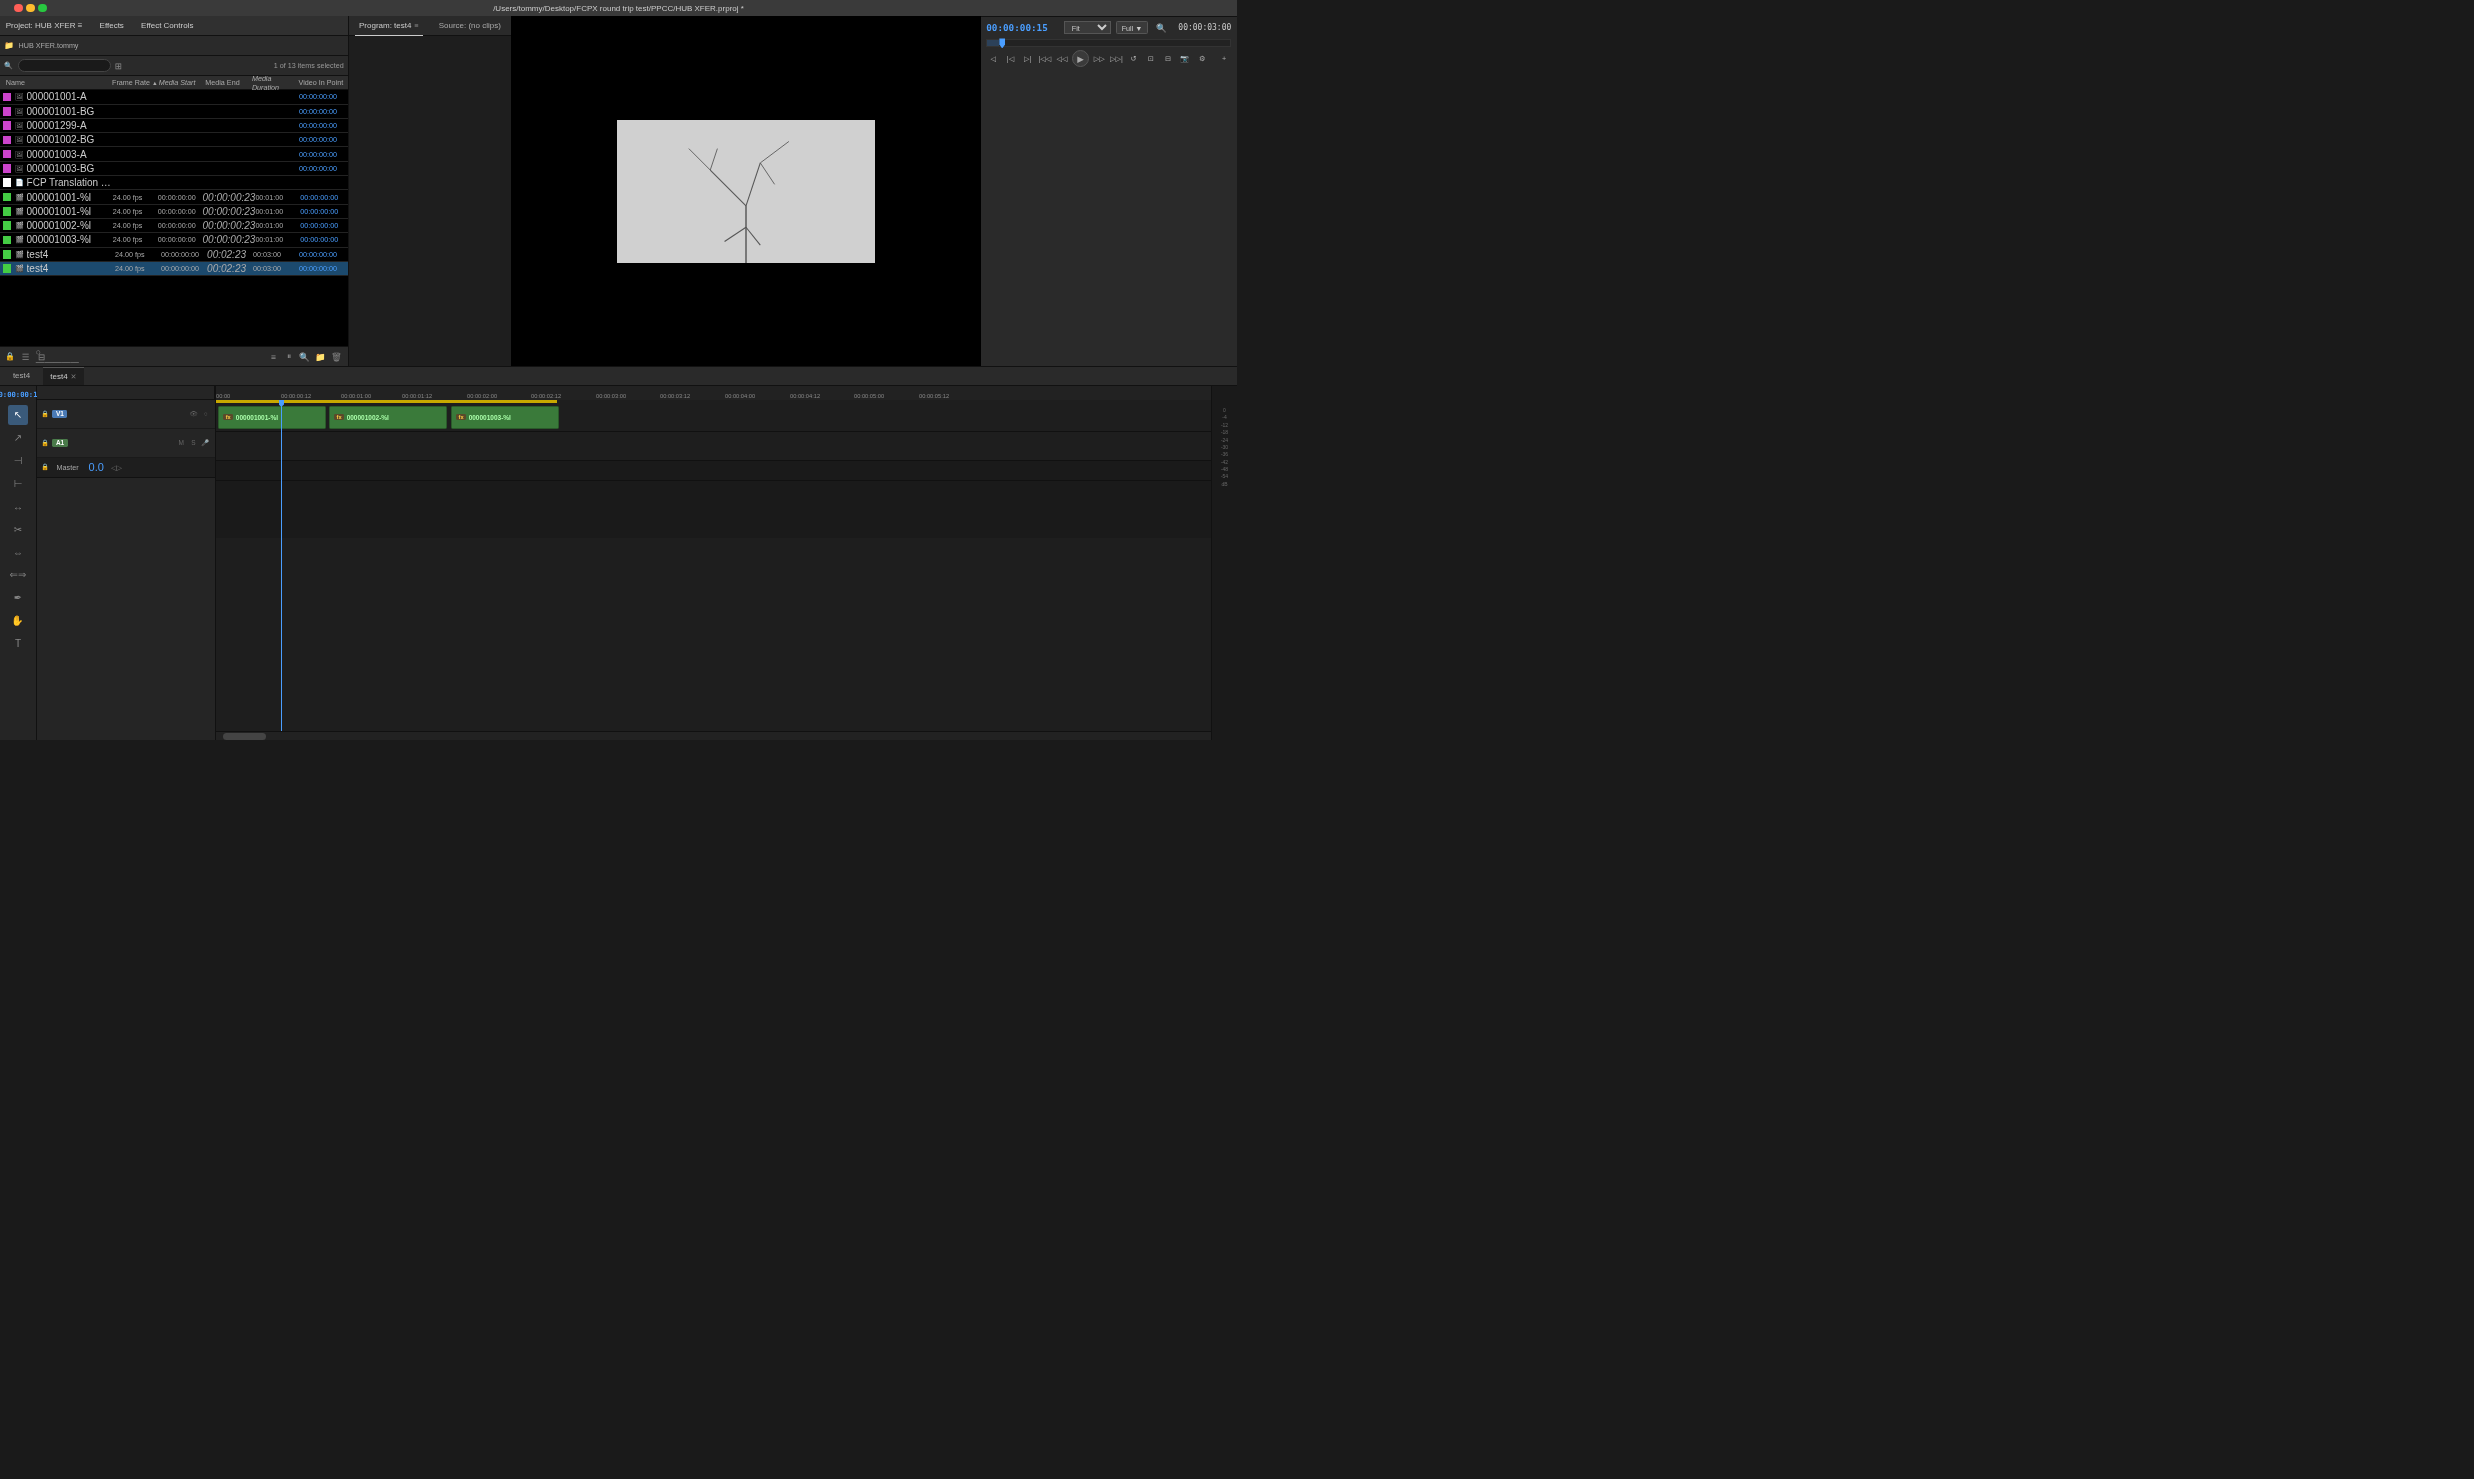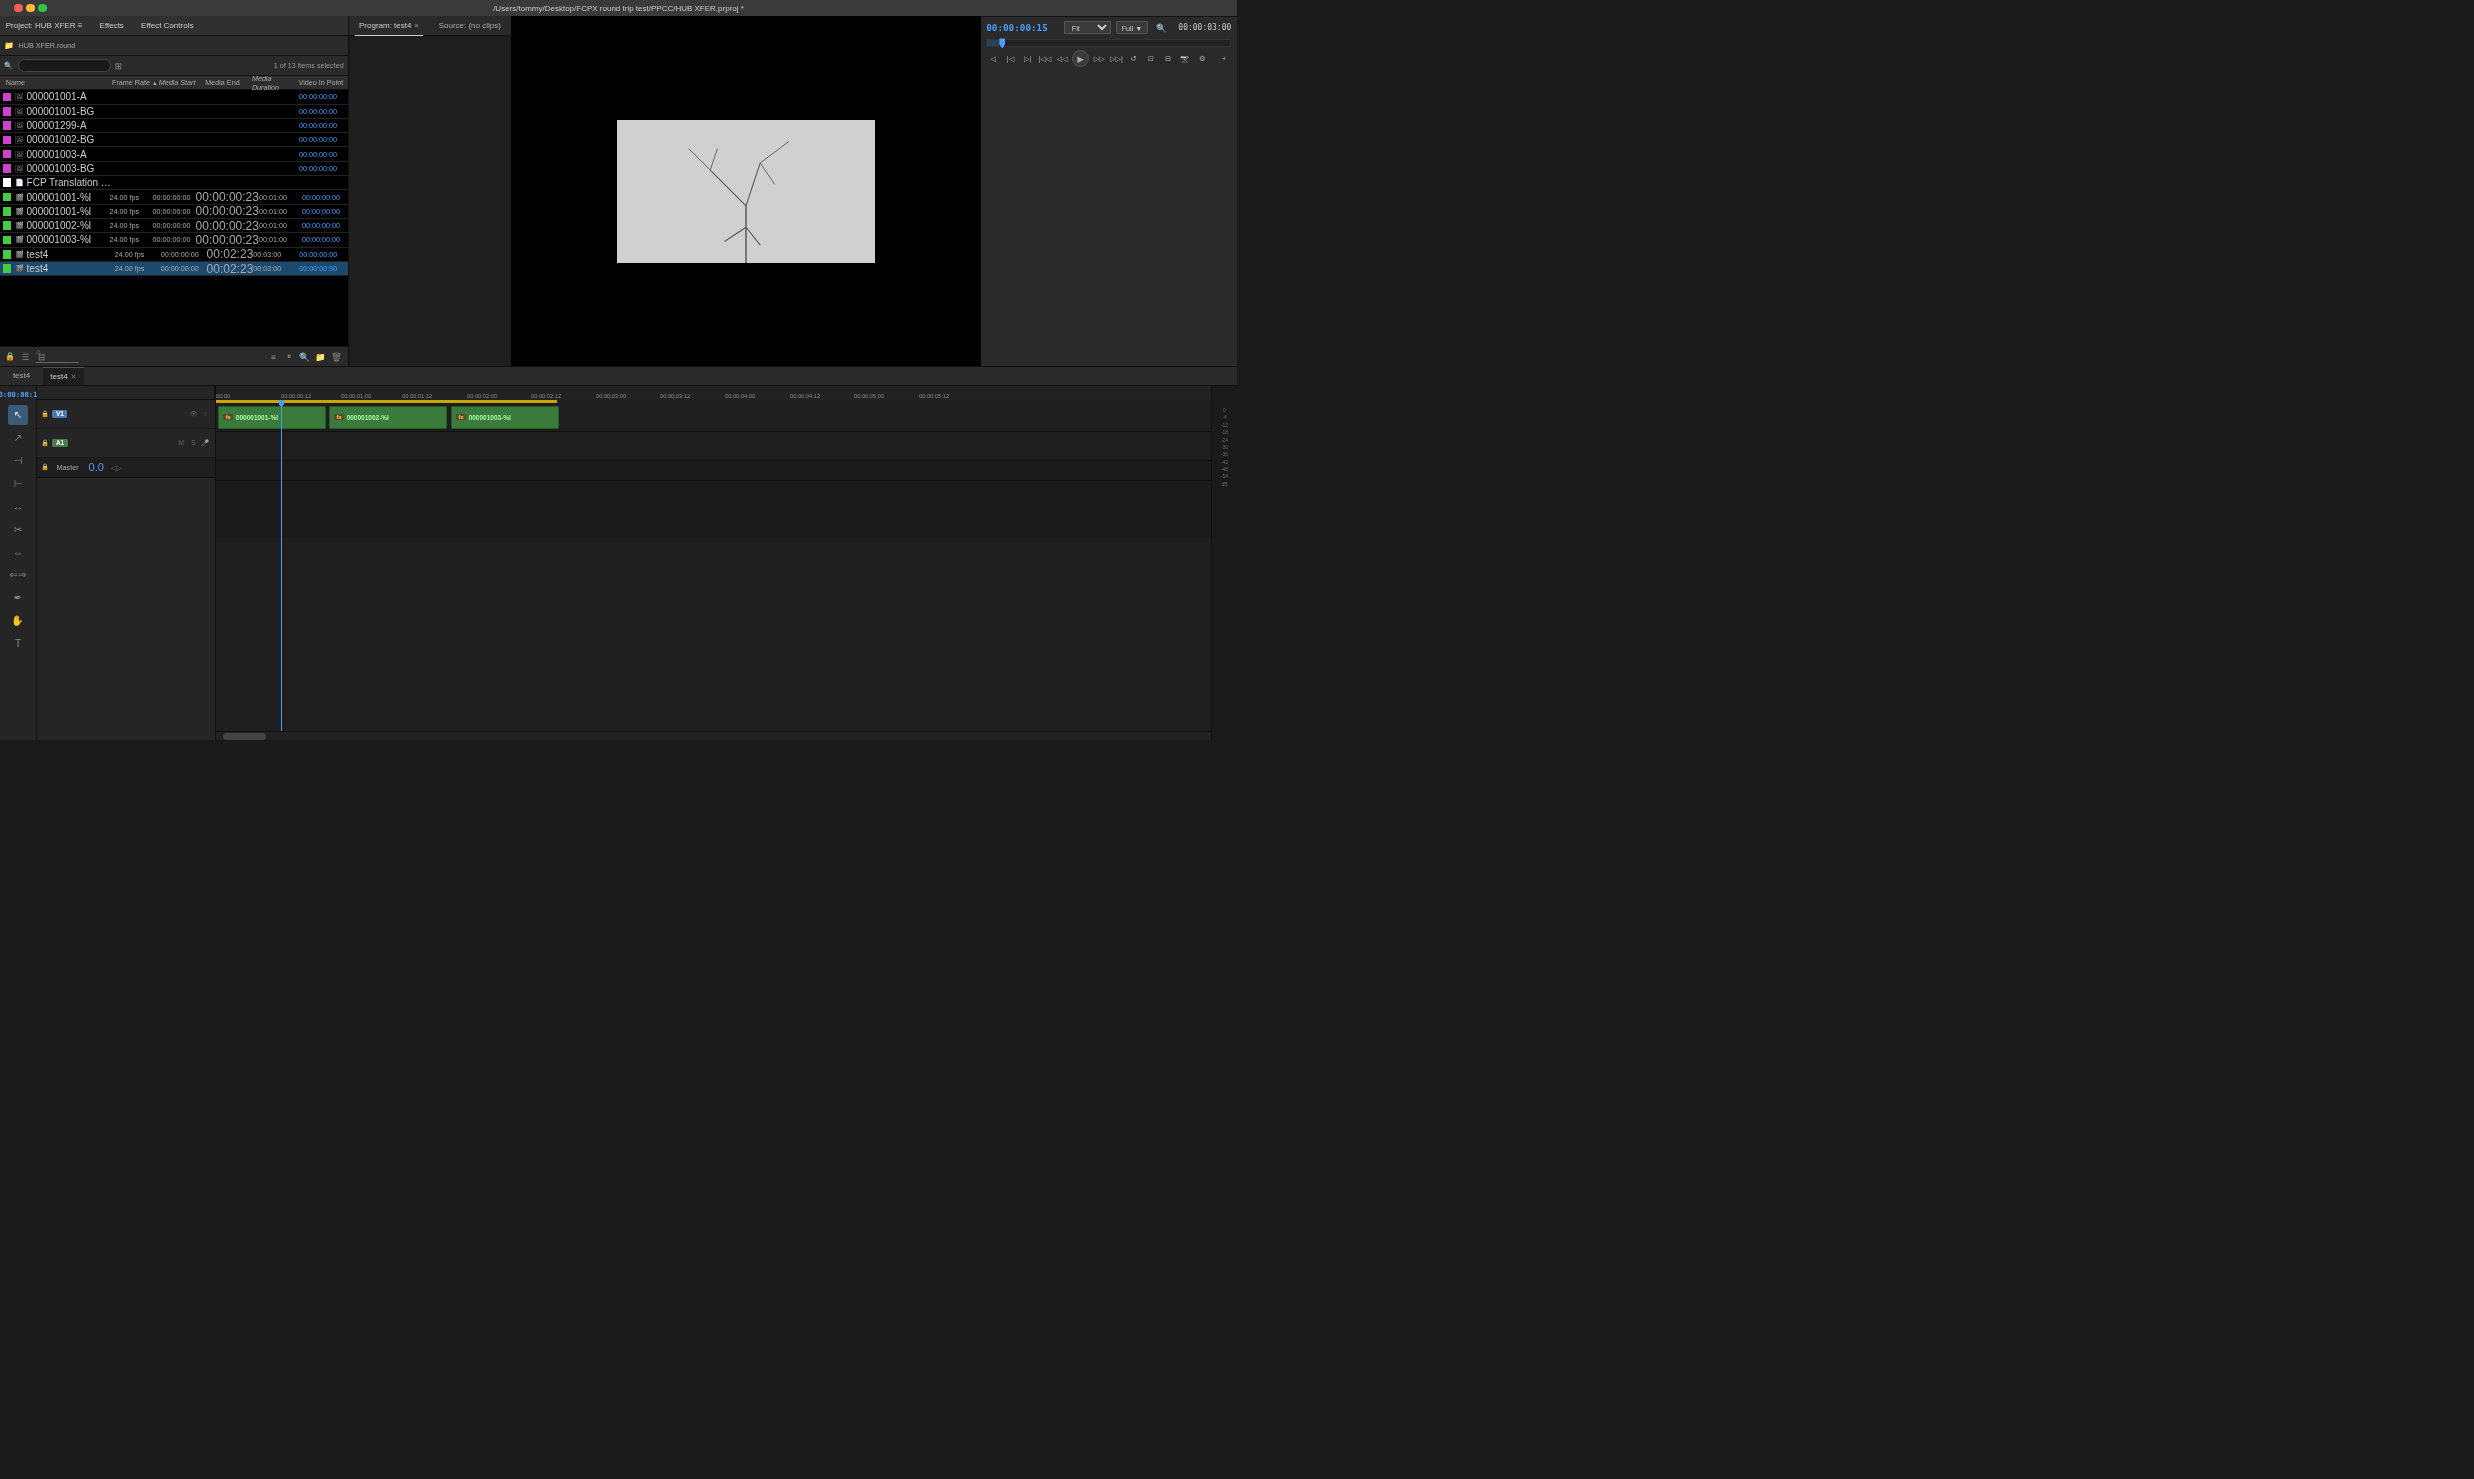--- a/index.html
+++ b/index.html
@@ -153,21 +153,21 @@
     .file-name {
       width: 125px;
       overflow: hidden;
       text-overflow: ellipsis;
       white-space: nowrap;
       color: #ccc;
       font-size: 10px;
     }
     .file-framerate { width: 65px; font-size: 7.2px; color: #aaa; }
     .file-mediastart { width: 65px; font-size: 7.2px; color: #aaa; }
-    .file-mediaend { width: 65px; font-size: 12px; color: #aaa; }
+    .file-mediaend { width: 65px; font-size: 10px; color: #aaa; font-style: italic; }
     .file-mediaduration { width: 65px; font-size: 7.2px; color: #aaa; }
     .file-videoinpoint { width: 65px; font-size: 7.2px; color: #4a9eff; }
 
     
     .bin-bottom-toolbar {
       background: #2a2a2a;
       height: 20px;
       display: flex;
       align-items: center;
       padding: 0 5.7px;
@@ -583,21 +583,21 @@
     <div class="left-panel">
 
       <div class="panel-header">
         <span style="cursor:pointer;">Project: HUB XFER ≡</span>
         <span style="margin-left:11.5px;">Effects</span>
         <span style="margin-left:11.5px;">Effect Controls</span>
       </div>
 
       <div class="bin-toolbar">
         <span style="color:#888;font-size:8px;">📁</span>
-        <span style="font-size:7.2px;color:#aaa;">HUB XFER.round</span>
+        <span style="font-size:7.2px;color:#aaa;">HUB XFER.tommy</span>
       </div>
 
       <div class="bin-toolbar">
         <span style="color:#666;font-size:7.2px;">🔍</span>
         <input class="search-box" type="text" style="">
         <span style="color:#888;font-size:8.6px;cursor:pointer;">⊞</span>
         <span class="selection-info">1 of 13 items selected</span>
       </div>
 
       <div class="col-headers">

